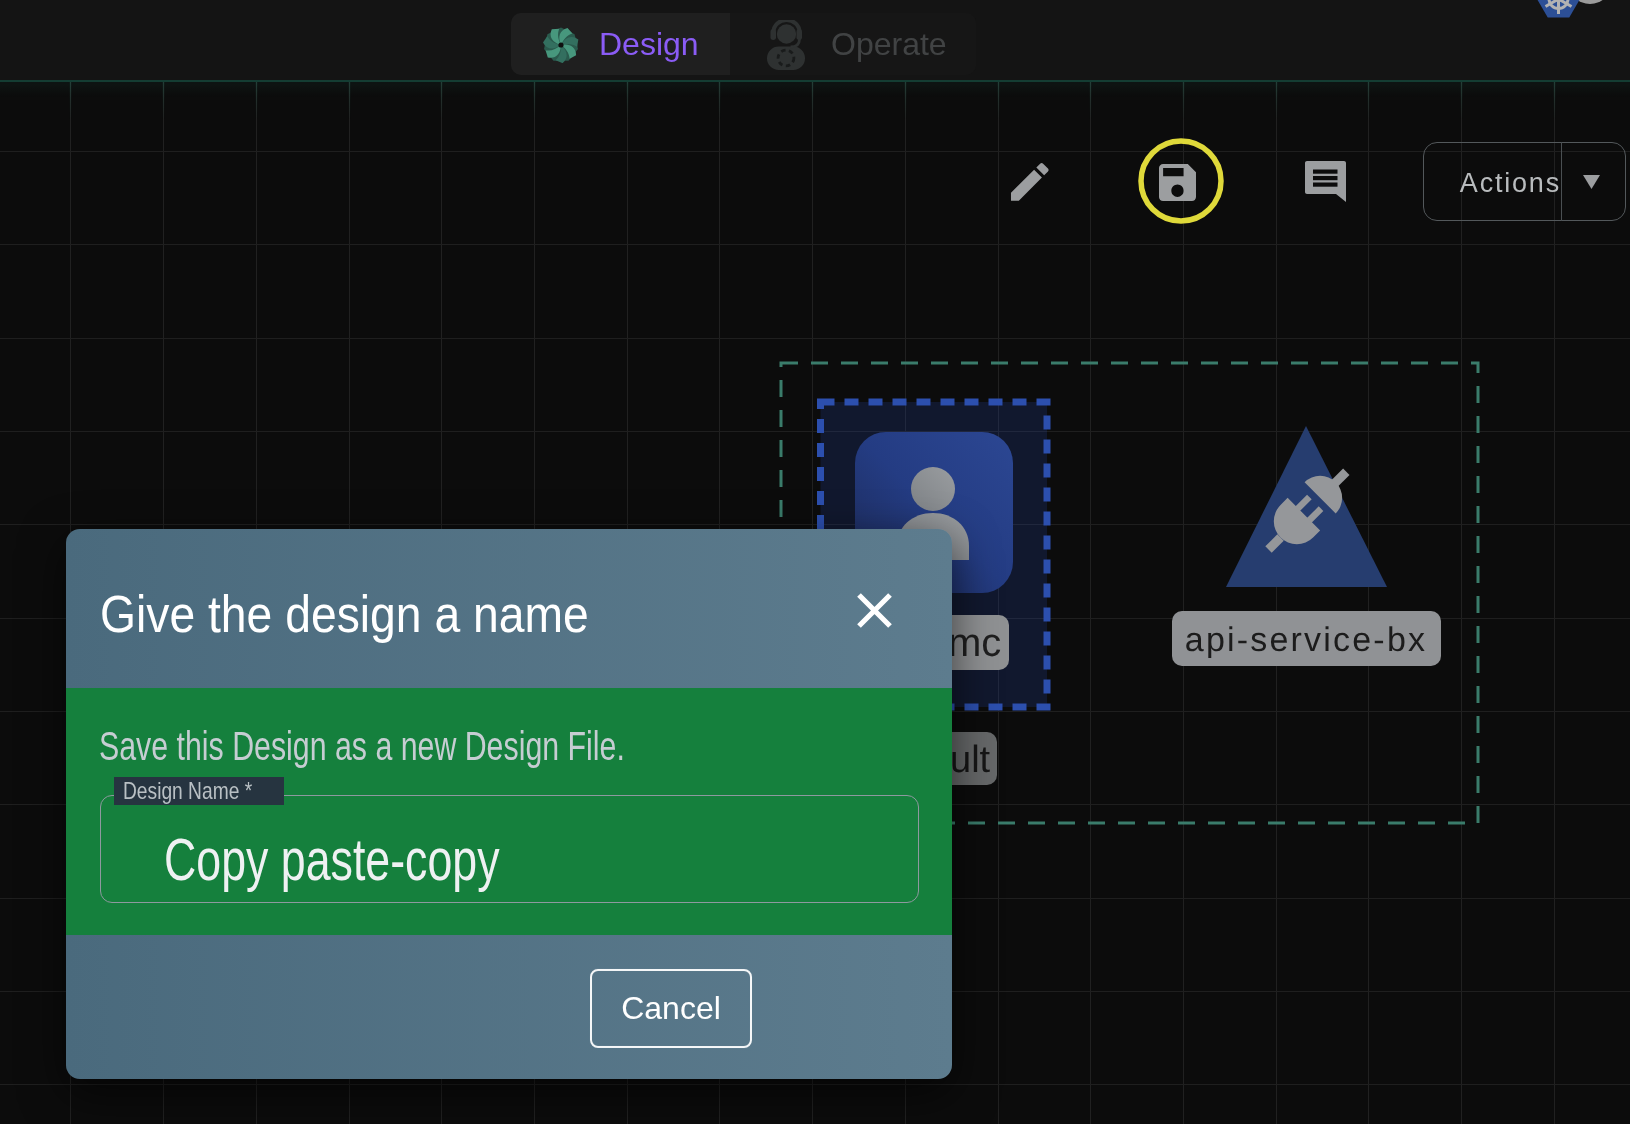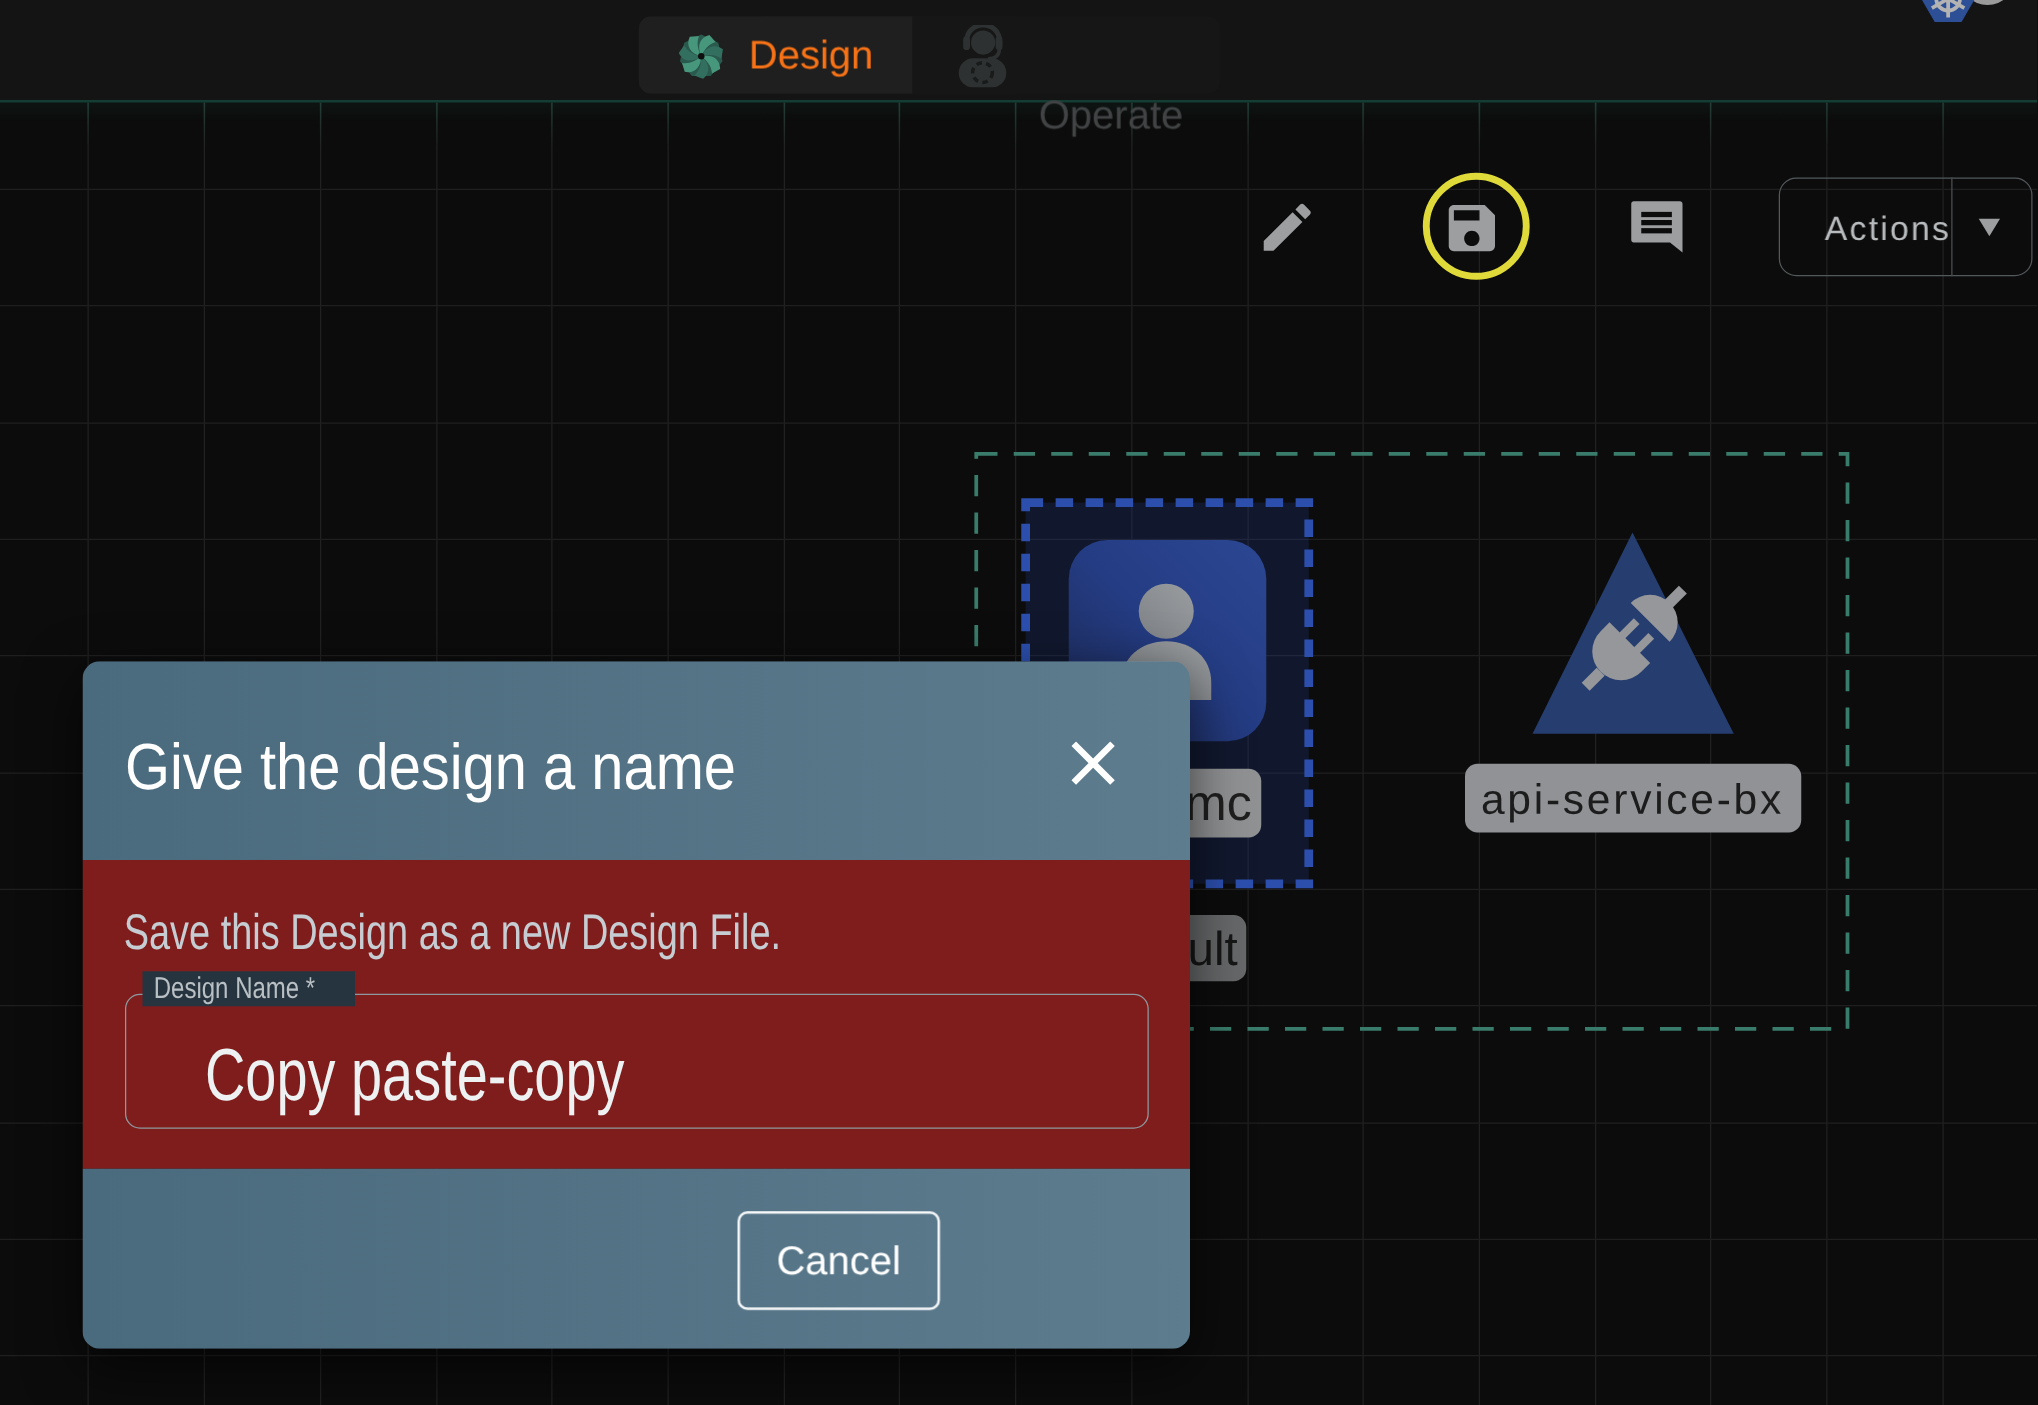--- a/index.html
+++ b/index.html
@@ -7,41 +7,41 @@
     font-family:"Liberation Sans", sans-serif; }
   #stage { position:relative; width:1630px; height:1124px; overflow:hidden; }
   .abs { position:absolute; }
 
   
   #topbar { left:0; top:0; width:1630px; height:80px; background:#141414; }
   #tabwrap { left:511px; top:13px; width:465px; height:62px; background:#181818;
     border-radius:10px 10px 10px 10px; overflow:hidden; }
   #tab-design { left:0; top:0; width:219px; height:62px; background:#1f1f1f; }
   #tab-operate { left:219px; top:0; width:246px; height:62px; background:#161616; }
-  .tabtxt { font-size:32px; color:#f97316; transform:rotate(0.03deg); filter:blur(0px); }
+  .tabtxt { font-size:32px; color:#8b5cf6; transform:rotate(0.03deg); filter:blur(0px); }
 
   
   #canvas { left:0; top:80px; width:1630px; height:1044px;
     border-top:2px solid #143d33;
     background-color:#0c0c0c;
   }
 
   
   #actions-btn { left:1423px; top:142px; width:203px; height:79px;
     border:1.5px solid #53585b; border-radius:14px; }
   #actions-div { left:1561px; top:142px; width:1px; height:79px; background:#4a4f52; }
   #actions-txt { left:1423px; top:168px; width:138px; text-align:right;
     font-size:27px; letter-spacing:1.8px; color:#b9bcbe; transform:rotate(0.03deg); filter:blur(0px); }
 
   
   #modal { left:66px; top:529px; width:886px; height:550px; border-radius:14px;
     overflow:hidden; box-shadow: 0 14px 45px rgba(0,0,0,0.6); z-index:30; }
   #m-head { left:0; top:0; width:886px; height:159px;
     background:linear-gradient(90deg,#4a6a7d,#5d7c8e); }
-  #m-body { left:0; top:159px; width:886px; height:247px; background:#7f1d1d; }
+  #m-body { left:0; top:159px; width:886px; height:247px; background:#15803d; }
   #m-foot { left:0; top:406px; width:886px; height:144px;
     background:linear-gradient(90deg,#4a6a7d,#5d7c8e); }
 
   .sx { display:inline-block; white-space:nowrap; transform-origin:left center; }
 
   #m-title { left:34px; top:55px; font-size:52px; color:#ffffff; }
   #m-title .sx { transform:scaleX(0.89); }
   #m-bodytxt { left:33px; top:36px; font-size:40px; color:#c6cdd2; }
   #m-bodytxt .sx { transform:scaleX(0.758); }
 
@@ -169,21 +169,21 @@
   <g fill="#2e3131">
     <circle cx="20.5" cy="14" r="9.7"></circle>
     <rect x="1" y="26.5" width="38" height="23.5" rx="11.7"></rect>
     <rect x="4.5" y="9" width="5.5" height="11" rx="2.7"></rect>
     <rect x="30.5" y="9" width="5.5" height="11" rx="2.7"></rect>
   </g>
   <path d="M7.5 12 a13 12 0 0 1 26 0" fill="none" stroke="#2e3131" stroke-width="4"></path>
   <path d="M33.5 19 q0 8 -9 8" fill="none" stroke="#2e3131" stroke-width="2.8"></path>
   <circle cx="20" cy="38" r="7.9" fill="none" stroke="#191b1b" stroke-width="2.8" stroke-dasharray="4.5 3.5"></circle>
 </svg>
-  <div class="abs tabtxt" style="left:831px; top:26px; color:#414344;margin-top:48px;">Operate</div>
+  <div class="abs tabtxt" style="left:831px; top:26px; color:#414344;">Operate</div>
 
   <svg class="abs" style="left:1530px; top:0px;" width="100" height="30" viewBox="0 0 100 30">
   <circle cx="60" cy="-18" r="22" fill="#9b9b9b"></circle>
   <polygon points="50,-1 39.25,17.6 17.75,17.6 7,-1 17.75,-19.6 39.25,-19.6" fill="#2c4f96"></polygon>
   <g stroke="#b3b3b3" fill="none">
     <circle cx="28.5" cy="-1" r="9.5" stroke-width="3"></circle>
     <g stroke-width="3">
       <path d="M28.5 -1 L28.5 14"></path>
       <path d="M28.5 -1 L15.5 6.5"></path>
       <path d="M28.5 -1 L41.5 6.5"></path>

